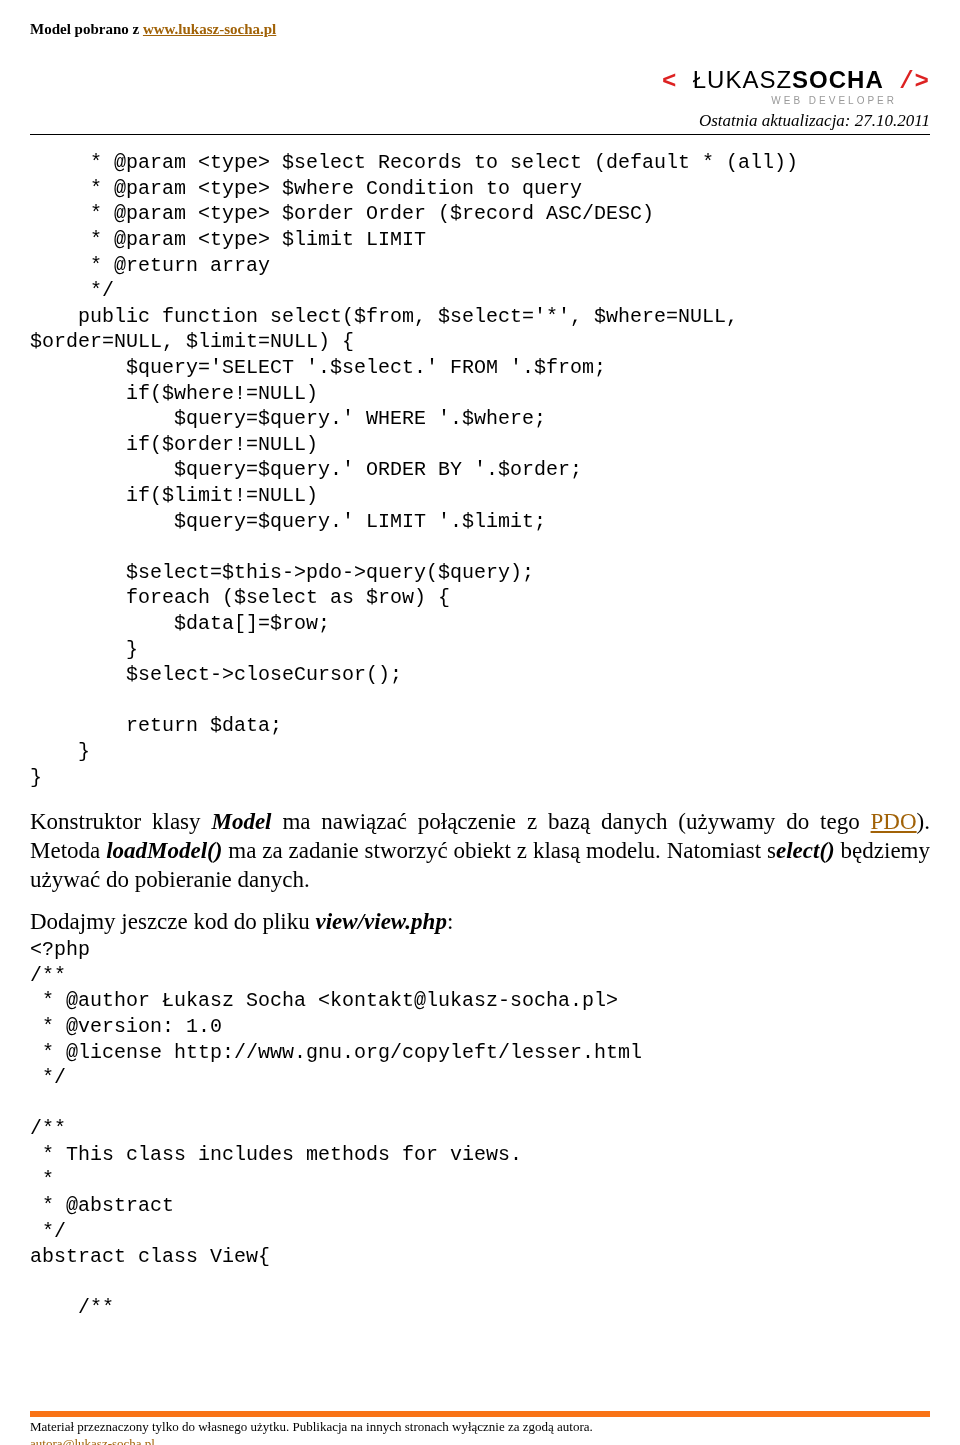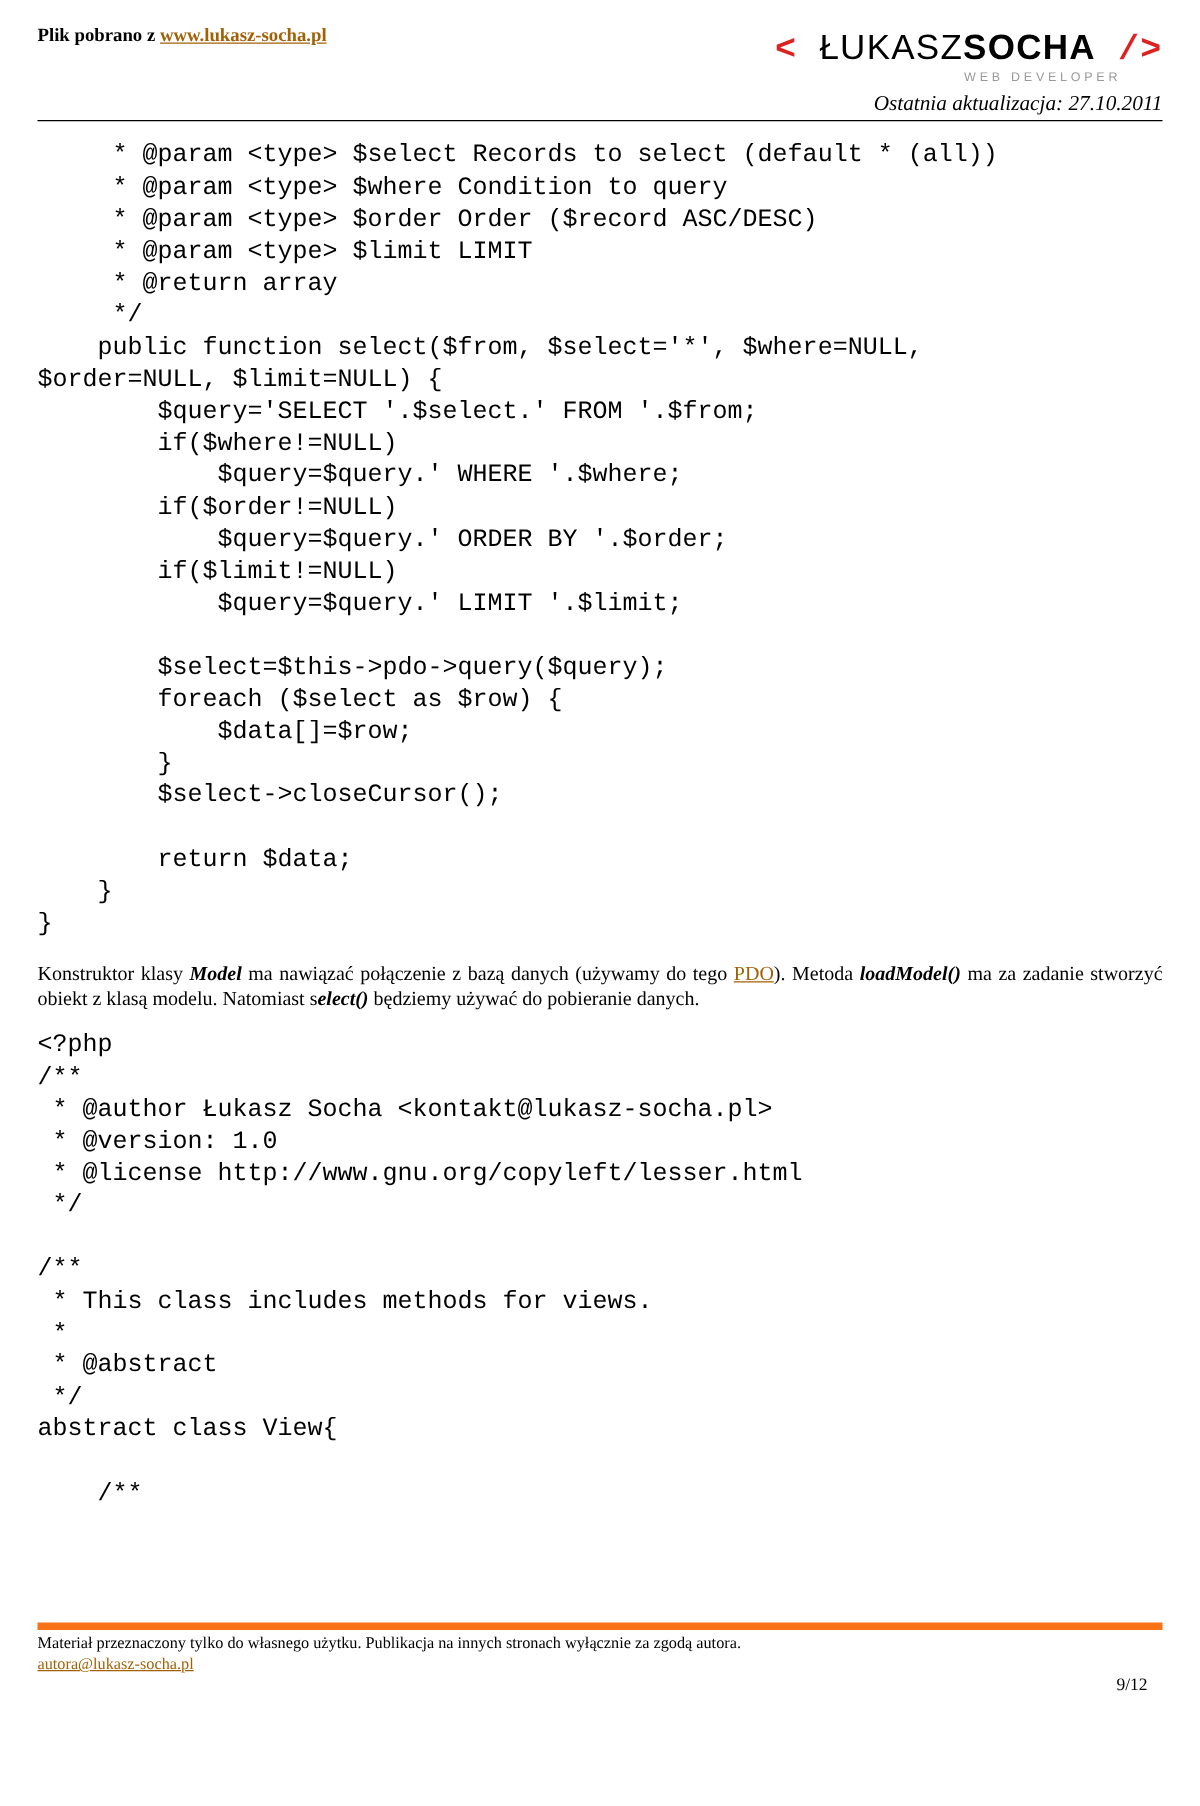--- a/index.html
+++ b/index.html
@@ -27,23 +27,24 @@
   .link { color: #a16207; text-decoration: underline; }
   .header-right {
     text-align: right;
     font-size: 14px;
     font-style: italic;
   }
   .logo {
     font-family: Arial, Helvetica, sans-serif;
     font-style: normal;
     font-weight: 300;
-    font-size: 28px;
+    font-size: 24px;
     letter-spacing: 1px;
     color: #000;
+    margin-top: 44px;
   }
   .logo .bracket { color: #d22; font-family: 'Courier New', monospace; font-weight: bold; }
   .logo .first { color: #000; font-weight: 300;}
   .logo .bold { font-weight: 700; }
   .subtitle {
     font-family: Arial, Helvetica, sans-serif;
     font-style: normal;
     font-size: 10px;
     letter-spacing: 3px;
     color: #999;
@@ -56,21 +57,21 @@
   }
   .code {
     font-family: "Courier New", Courier, monospace;
     font-size: 20px;
     white-space: pre;
     line-height: 1.28;
     margin-left: 0px;
   }
   .body-text {
     font-family: "Times New Roman", Times, serif;
-    font-size: 16px;
+    font-size: 23px;
     line-height: 1.25;
     text-align: justify;
     margin-top: 18px;
   }
   .body-text p { margin: 0 0 14px 0; }
   .footer {
     position: relative;
     margin-top: 90px;
     font-size: 13px;
     border-top: 6px solid #f97316;
@@ -83,21 +84,21 @@
     font-size: 14px;
   }
   em.bi { font-style: italic; font-weight: bold;}
 </style>
 </head>
 <body>
 
 <div class="header">
   <div class="header-left">
     <div class="line1">
-      <b><span>Plik pobrano z </span><a class="link">www.lukasz-socha.pl</a></b>
+      <b><span>Model pobrano z </span><a class="link">www.lukasz-socha.pl</a></b>
     </div>
   </div>
   <div class="header-right">
     <div class="logo">
       <span class="bracket">&lt; </span><span class="first">ŁUKASZ</span><span class="bold">SOCHA</span><span class="bracket"> /</span><span class="bracket">&gt;</span>
     </div>
     <div class="subtitle">WEB DEVELOPER</div>
     <div class="updated">Ostatnia aktualizacja: 27.10.2011</div>
   </div>
 </div>
@@ -124,20 +125,21 @@
         }
         $select-&gt;closeCursor();
 
         return $data;
     }
 }</div>
 
 <div class="body-text">
   <p><span>Konstruktor klasy </span><em class="bi">Model</em><span> ma nawiązać połączenie z bazą danych (używamy do tego </span><a class="link">PDO</a><span>). Metoda </span><em class="bi">loadModel()</em><span> ma za zadanie stworzyć obiekt z klasą modelu. Natomiast s</span><em class="bi">elect()</em><span> będziemy używać do pobieranie danych.</span></p>
 
+  <p style="margin-bottom:0;"><span>Dodajmy jeszcze kod do pliku </span><em class="bi">view/view.php</em><span>:</span></p>
 </div>
 
 <div class="code">&lt;?php
 /**
  * @author Łukasz Socha &lt;kontakt@lukasz-socha.pl&gt;
  * @version: 1.0
  * @license http://www.gnu.org/copyleft/lesser.html
  */
 
 /**

